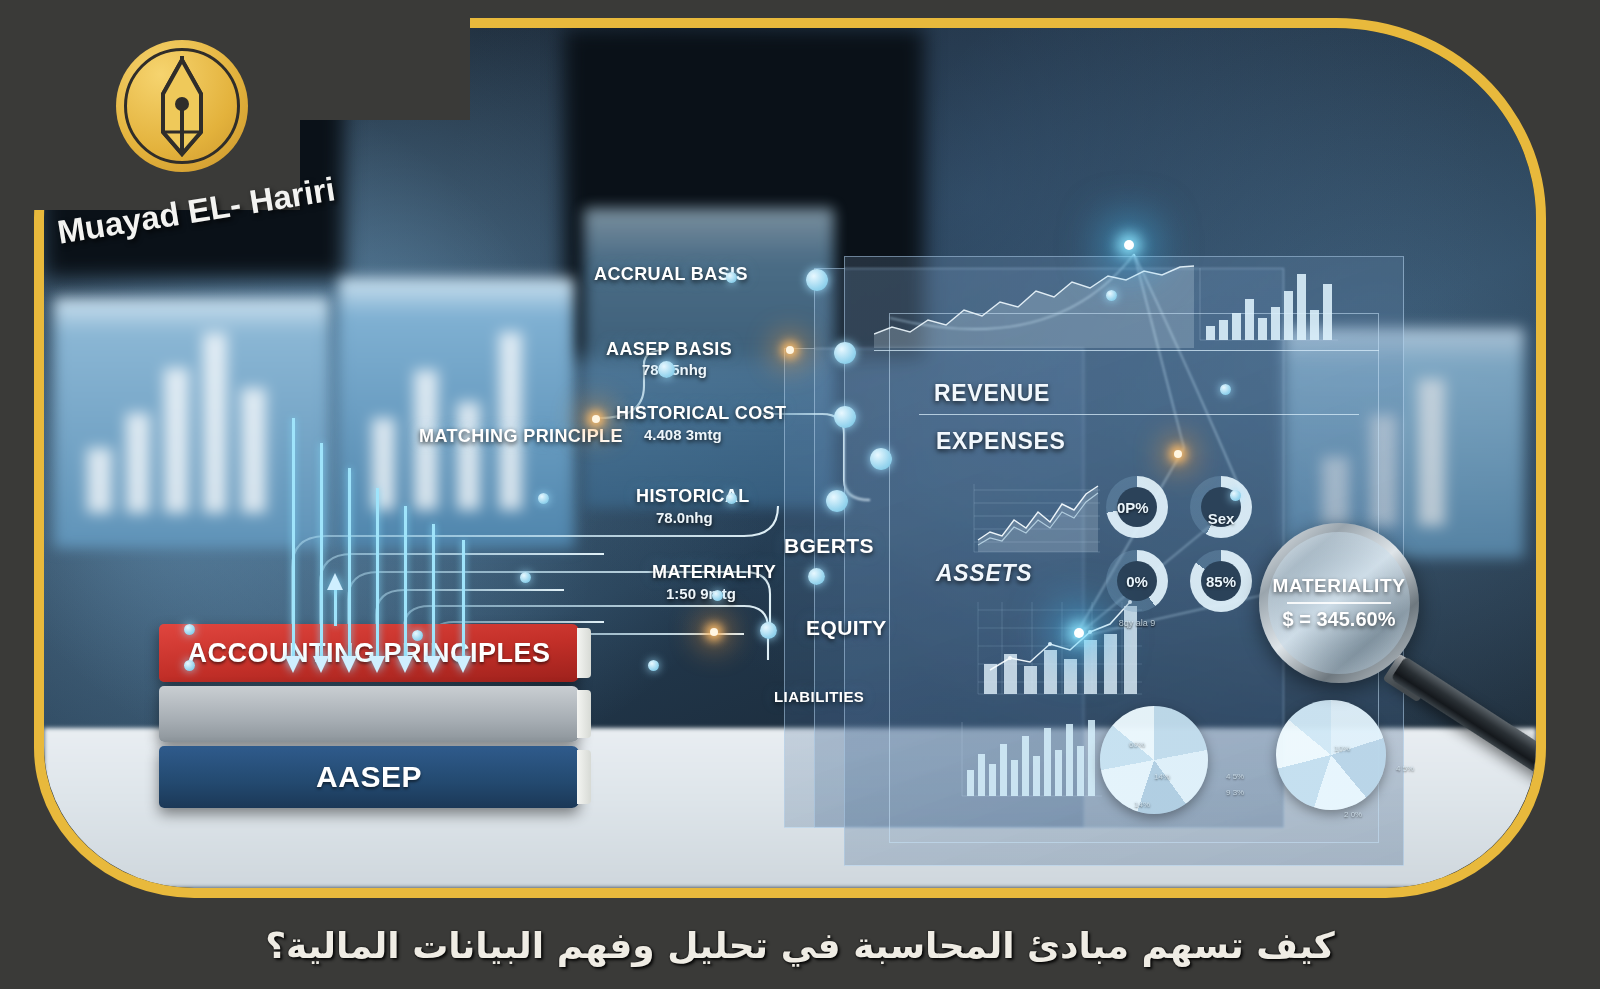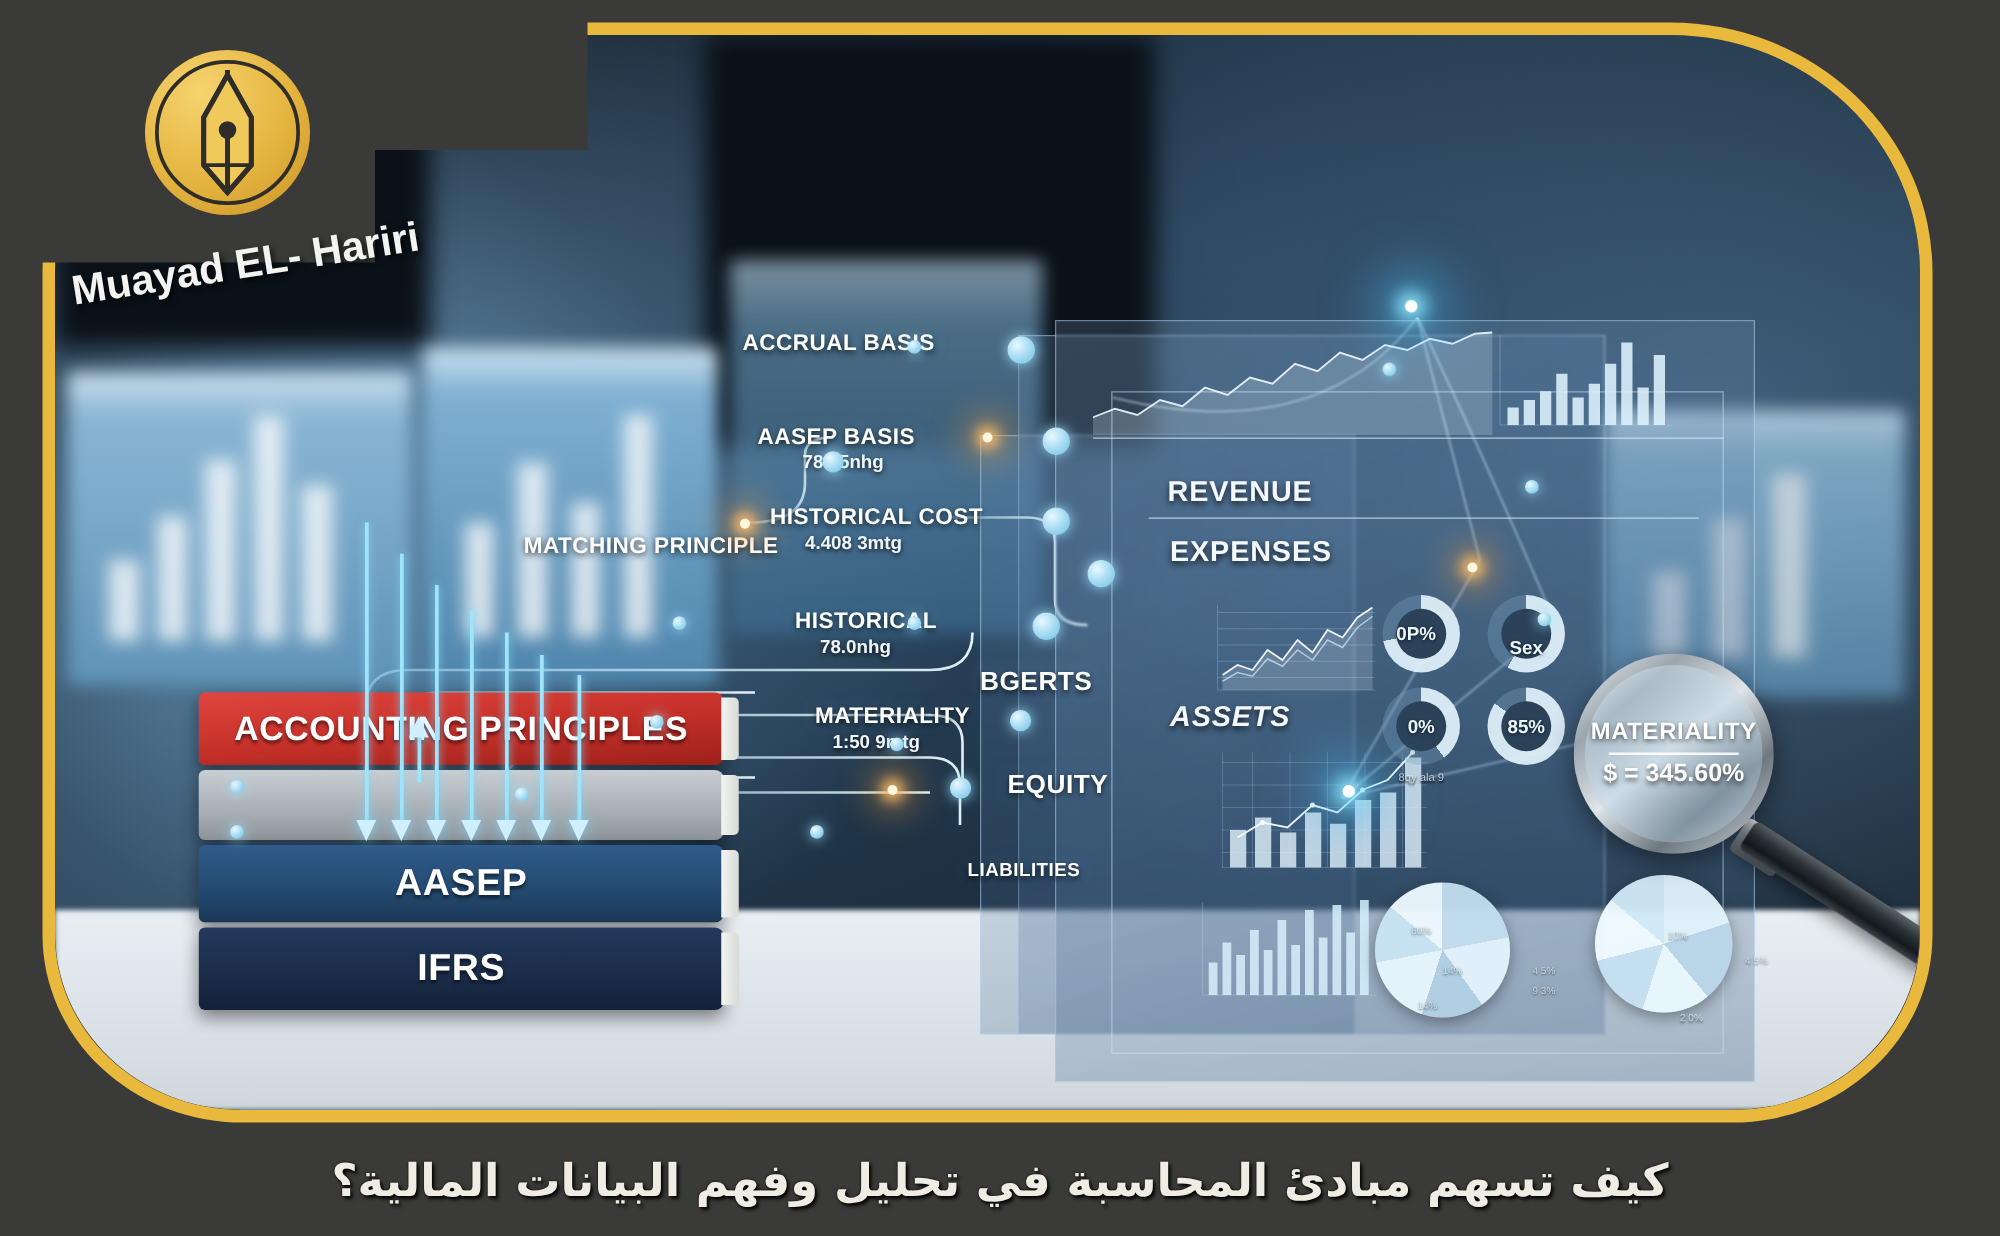--- a/index.html
+++ b/index.html
@@ -566,24 +566,20 @@
       <div class="book-title">ACCOUNTING PRINCIPLES</div>
     </div>
     <div class="book bk-gray">
       <div class="pages"></div>
       <div class="book-title"></div>
     </div>
     <div class="book bk-blue">
       <div class="pages"></div>
       <div class="book-title">AASEP</div>
     </div>
-    <div class="book bk-navy">
-      <div class="pages"></div>
-      <div class="book-title">IFRS</div>
-    </div>
   </div>
 
 </div>
 
 <div id="gold-border"></div>
 <div id="gold-mask-tl"></div>
 <div id="gold-mask-tl2"></div>
 
 <div id="logo">
   <div id="logo-mark">

